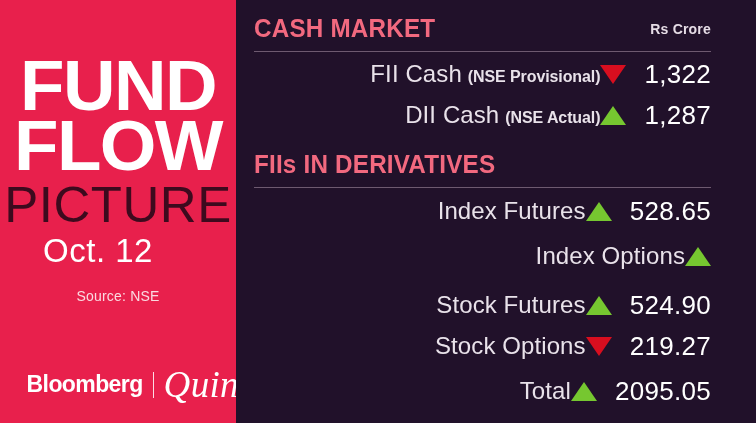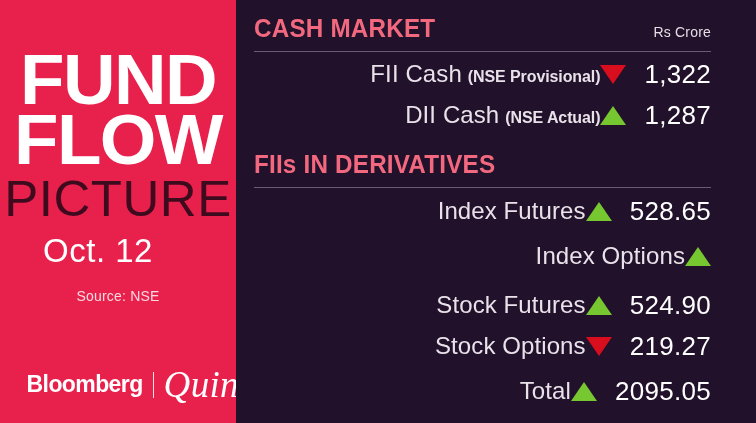--- a/index.html
+++ b/index.html
@@ -26,21 +26,21 @@
     width: 236px;
     height: 423px;
     background: #E8204C;
     flex: 0 0 236px;
     box-sizing: border-box;
   }
 
   .headline-wrap {
     position: absolute;
     left: 0;
-    top: 50px;
+    top: 56px;
     width: 236px;
     text-align: center;
   }
   .headline-big {
     font-family: "Liberation Sans Narrow", "Liberation Sans", sans-serif;
     font-weight: 700;
     font-size: 70px;
     line-height: 0.86;
     letter-spacing: -1.5px;
     color: #FFFFFF;
@@ -144,21 +144,21 @@
     font-weight: 700;
     font-size: 25px;
     letter-spacing: 0.2px;
     color: #F2697F;
     white-space: nowrap;
     transform: scaleX(0.97);
     transform-origin: left center;
   }
   .unit-label {
     font-size: 14px;
-    font-weight: 400;
+    font-weight: 700;
     color: #E6DDE6;
     white-space: nowrap;
     letter-spacing: 0.2px;
   }
   .rule {
     position: absolute;
     left: 18px;
     width: 457px;
     height: 1px;
     background: #6E5A70;
@@ -236,21 +236,21 @@
     <div class="logo-row">
       <span class="logo-bloomberg">Bloomberg</span>
       <span class="logo-sep"></span>
       <span class="logo-quint">Quint</span>
     </div>
 
   </div>
 
   <div id="right-panel">
 
-    <div class="sec-head-row" style="top:14px;">
+    <div class="sec-head-row" style="top:14px;align-items:center;">
       <span class="sec-title">CASH MARKET</span>
       <span class="unit-label">Rs Crore</span>
     </div>
     <div class="rule" style="top:51px;"></div>
 
     <div class="data-row" style="top:57px;">
       <span class="row-label">
         <span>FII Cash</span>
         <span class="sub">(NSE Provisional)</span>
       </span>

